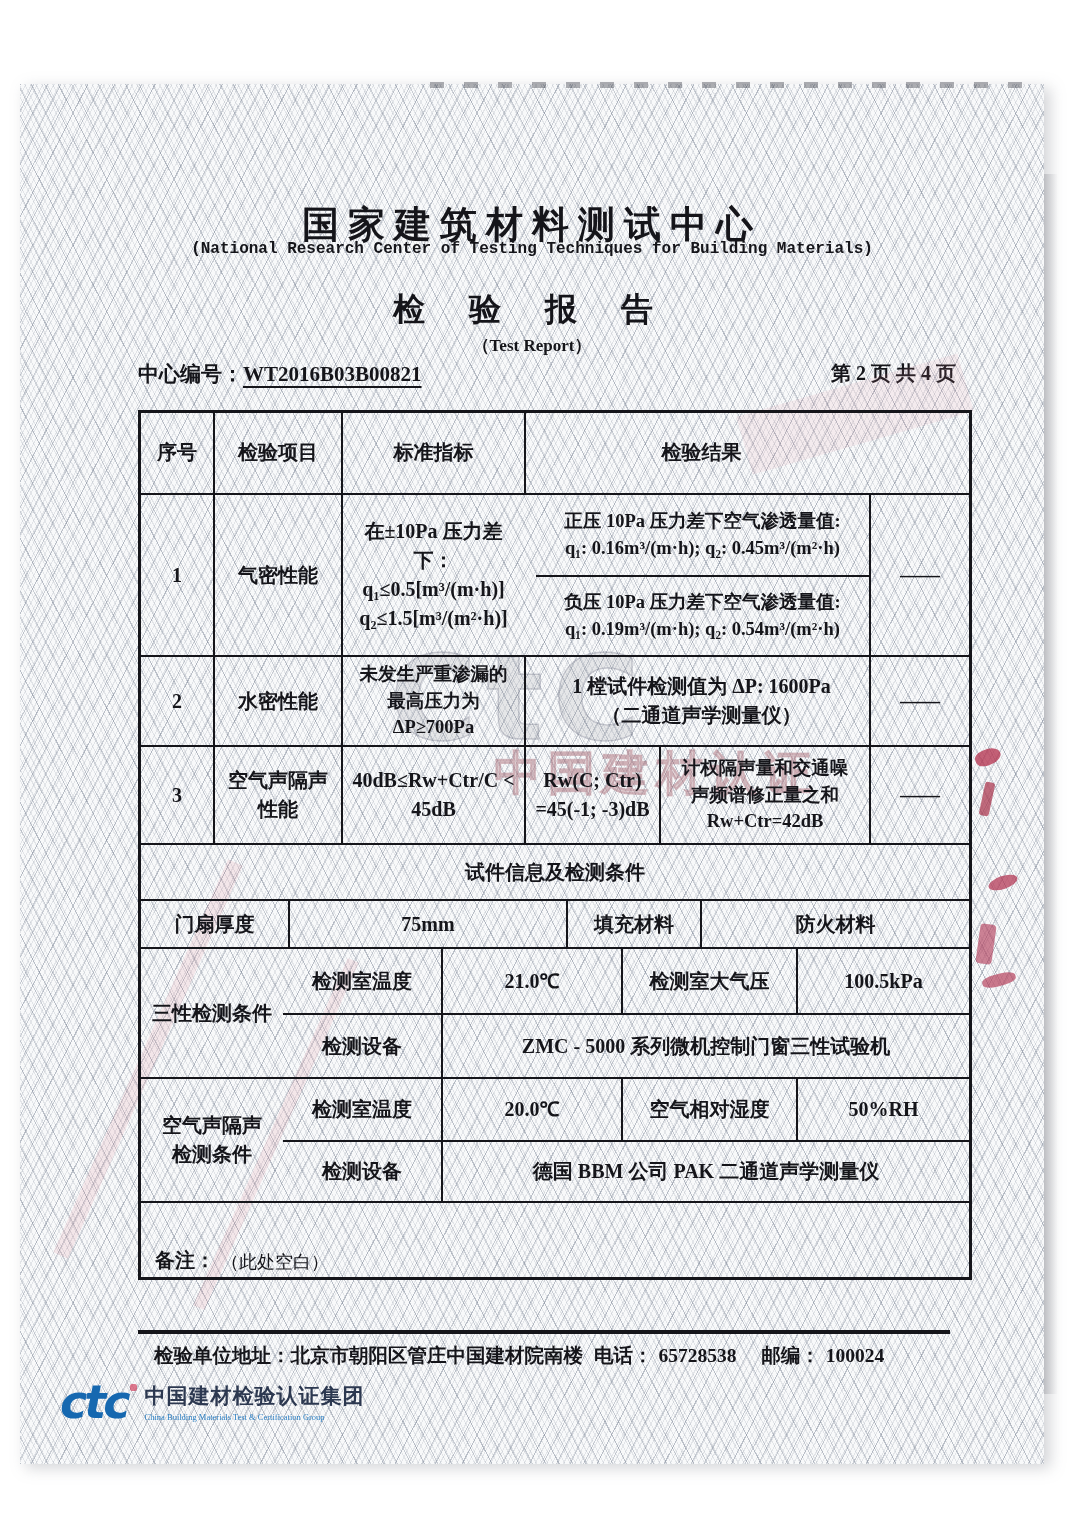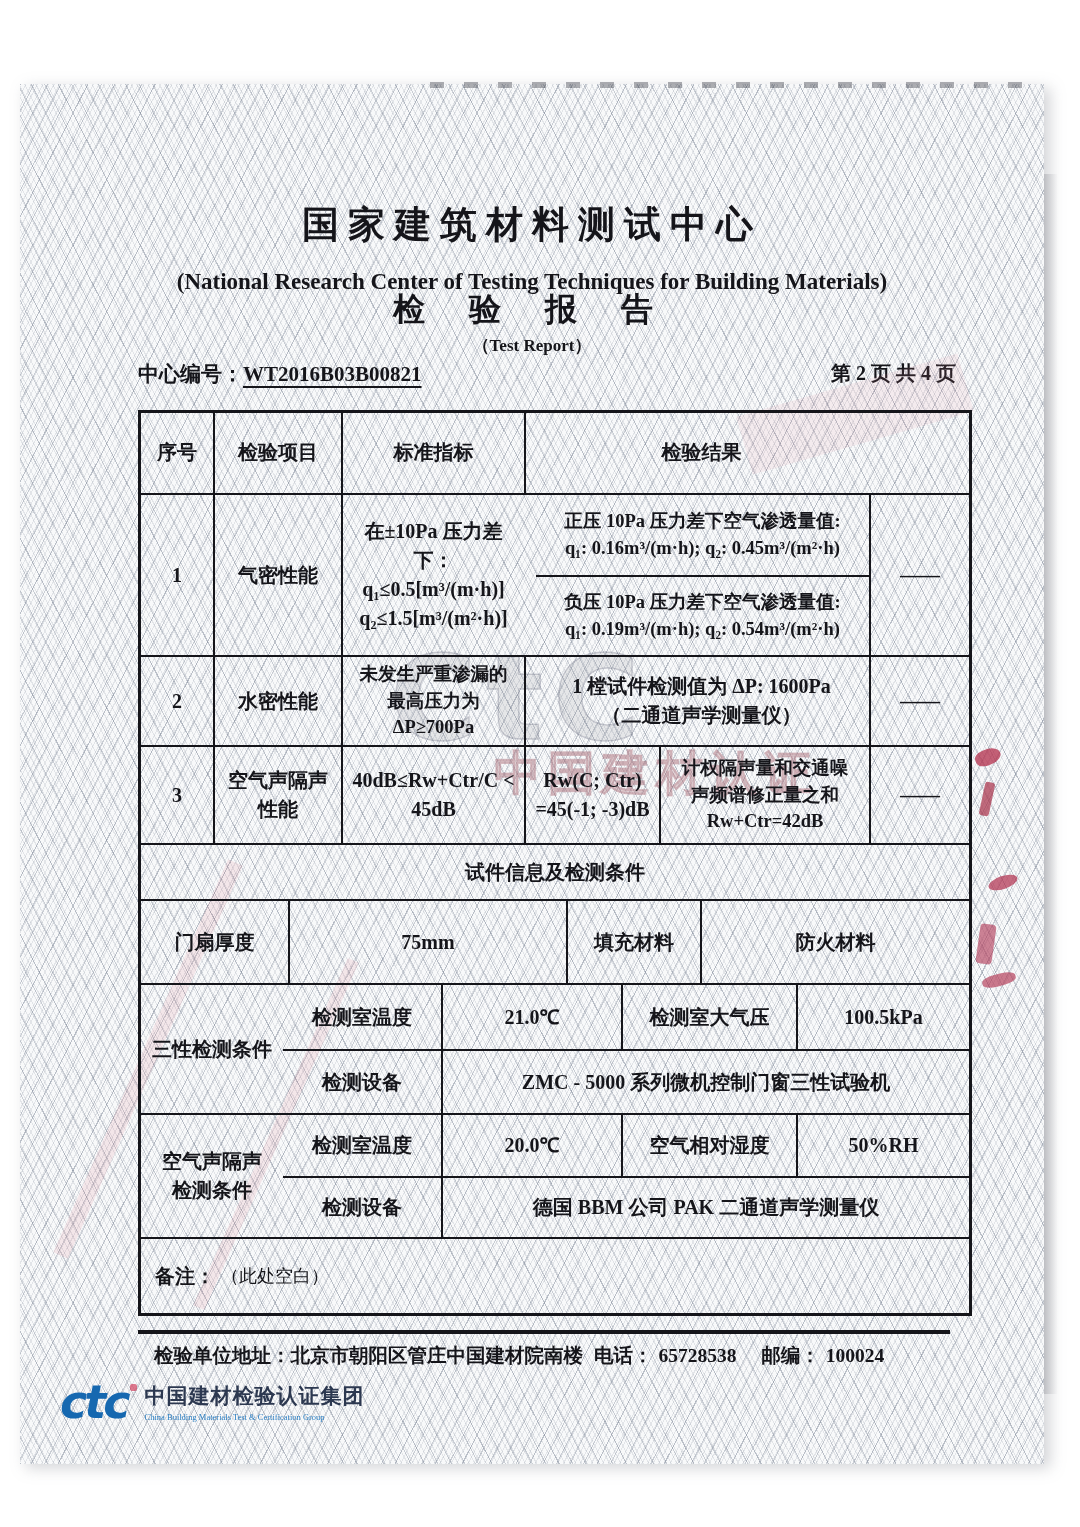--- a/index.html
+++ b/index.html
@@ -19,21 +19,21 @@
     box-shadow: 6px 4px 14px rgba(130,132,140,0.35);
   }
   .tear-top { position:absolute; left:40%; top:-2px; width:59%; height:6px; opacity:.55;
     background:repeating-linear-gradient(90deg, rgba(50,52,62,.7) 0 14px, transparent 14px 34px); }
   .edge-right { position:absolute; right:-14px; top:90px; width:14px; height:1220px;
     background:linear-gradient(to right, rgba(120,122,130,.30), rgba(120,122,130,0)); }
 
   
   .t-center { position:absolute; left:0; width:100%; text-align:center; }
   .org-cn    { top:116px; font-size:37px; font-weight:bold; letter-spacing:9px; }
-  .org-en    { top:185px; font-size:23px; font-weight:bold; }
+  .org-en    { top:156px; font-size:16px; font-weight:bold;font-family:Liberation Mono, monospace; }
   .report-cn { top:204px; font-size:32px; font-weight:bold; letter-spacing:18px; }
   .report-en { top:250px; font-size:17px; font-weight:bold; }
   .no-line { position:absolute; top:276px; left:118px; right:70px; font-size:21px; font-weight:bold; }
   .no-value { text-decoration:underline; text-underline-offset:5px; }
   .page-info { position:absolute; top:276px; right:88px; font-size:20px; font-weight:bold; }
 
   
   .wm-logo { position:absolute; left:370px; top:545px; font-size:118px; font-weight:bold;
     font-family:"DejaVu Sans", sans-serif; color:rgba(128,132,146,0.16);
     -webkit-text-stroke:1.5px rgba(120,124,140,0.35); letter-spacing:10px; z-index:1; }
@@ -65,21 +65,21 @@
   .tcell { display:flex; flex-direction:column; align-items:center; justify-content:center;
            text-align:center; font-size:20px; font-weight:bold; line-height:1.45; padding:2px 4px; }
   .tcell.bl { border-left:2px solid #15151a; }
   .vsplit { display:flex; flex-direction:column; }
   .vsub { display:flex; width:100%; }
   .vsub.bt { border-top:2px solid #15151a; }
   .small { font-size:18.5px; }
   .c-no{width:72px;} .c-item{width:128px;} .c-std{width:183px;}
   .c-res{width:345px;padding-left:12px;} .c-resa{width:135px;} .c-resb{width:210px;} .c-jud{width:103px; flex:1;}
   .h-head{height:80px;font-family:Liberation Mono, monospace;} .h-r1s{height:80px;} .h-r2{height:90px;} .h-r3{height:98px;}
-  .h-sec{height:56px;} .h-spec{height:84px;} .h-cond{height:64px;} .h-cond2{height:61px;}
+  .h-sec{height:56px;} .h-spec{height:48px;} .h-cond{height:64px;} .h-cond2{height:61px;}
   .h-rem{height:76px;}
   .b-lab{width:147px;} .b-spec1{width:278px;} .b-spec2{width:134px;text-align:right;} .b-spec3{width:273px; flex:1;}
   .b-c1{width:158px;} .b-c2{width:180px;} .b-c3{width:175px;} .b-c4{width:173px; flex:1;}
   .b-eq{width:528px; flex:1;}
   .remark-cell { flex-direction:row; justify-content:flex-start; padding-left:14px; }
   .remark-val { font-weight:normal; font-size:18px; margin-left:6px; }
 
   
   .foot-rule { position:absolute; left:118px; top:1246px; width:812px; height:4px; background:#15151a; z-index:2; }
   .foot-line { position:absolute; left:134px; top:1258px; font-size:19.5px; font-weight:bold; z-index:2; }
@@ -237,21 +237,21 @@
             <div class="tcell bl b-c4">50%RH</div>
           </div>
           <div class="vsub bt h-cond2">
             <div class="tcell b-c1">检测设备</div>
             <div class="tcell bl b-eq">德国 BBM 公司 PAK 二通道声学测量仪</div>
           </div>
         </div>
       </div>
 
       <div class="trow bt h-rem">
-        <div class="tcell remark-cell" style="width:100%;">
+        <div class="tcell remark-cell" style="width:100%;align-items:flex-end;">
           <span>备注：</span>
           <span class="remark-val">（此处空白）</span>
         </div>
       </div>
     </div>
 
     <div class="foot-rule"></div>
     <div class="foot-line">
       <span>检验单位地址：北京市朝阳区管庄中国建材院南楼</span>
       <span>电话：</span><span>65728538</span>

